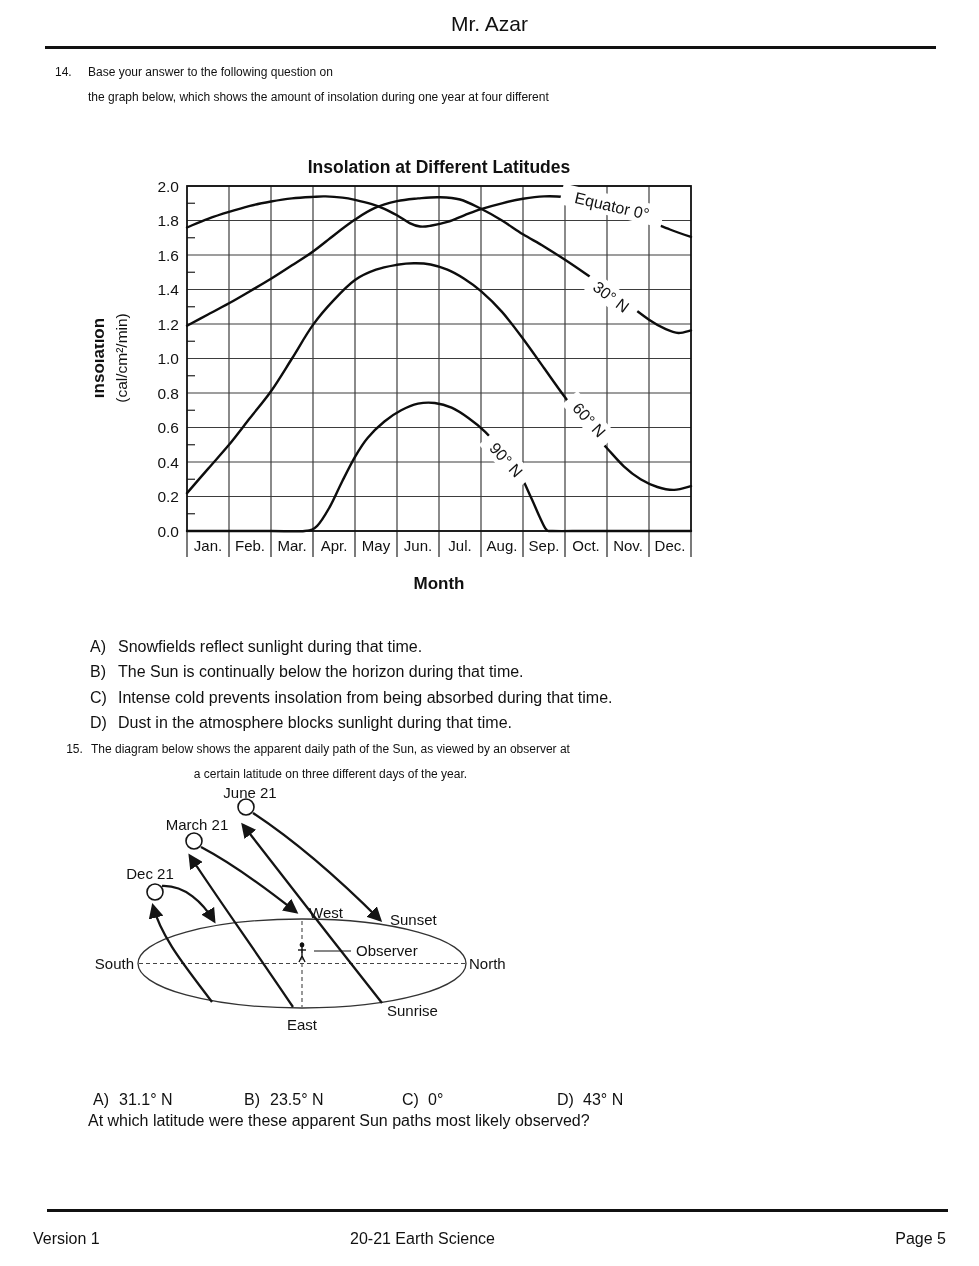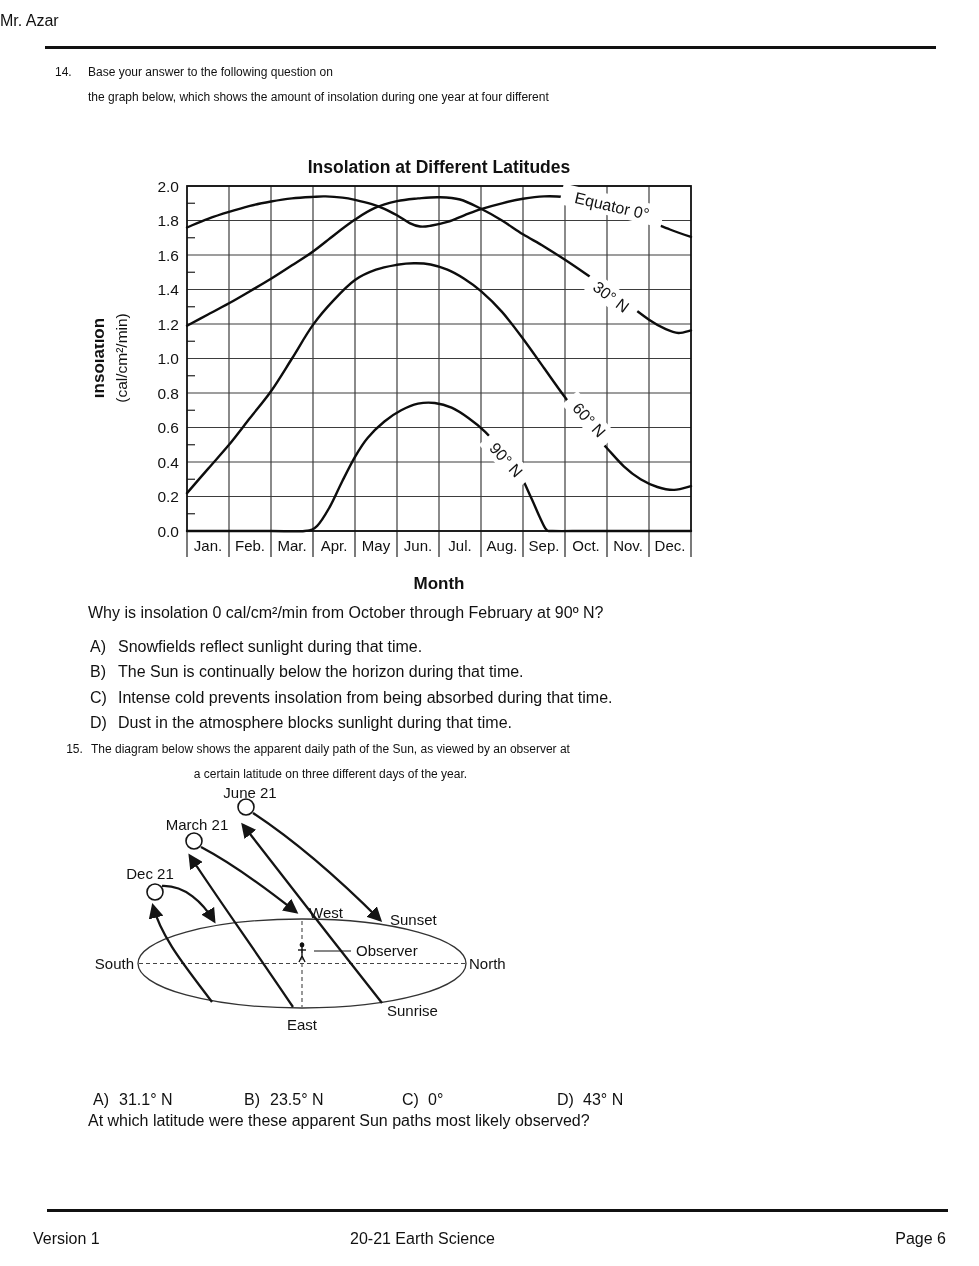--- a/index.html
+++ b/index.html
@@ -2,21 +2,21 @@
 <html><head>
 <meta charset="utf-8">
 <style>
   html,body{margin:0;padding:0;background:#e8e8e8;}
   .page{
     position:relative;width:979px;height:1266px;background:#ffffff;
     font-family:"Liberation Sans", sans-serif;color:#111;overflow:hidden;
     margin:0 auto;
   }
   .abs{position:absolute;}
-  .header-title{top:12px;left:0;width:100%;font-size:16px;}
+  .header-title{top:12px;left:0;width:100%;text-align:center;font-size:21px;}
   .rule{background:#111;height:3px;}
   .header-rule{top:46px;left:45px;width:891px;}
   .footer-rule{top:1209px;left:47px;width:901px;}
   .stem{display:flex;font-size:12px;line-height:24.6px;}
   .qnum{width:33px;flex:0 0 33px;}
   .qtext{font-size:16px;}
   .choices{display:flex;flex-direction:column;}
   .choice{display:flex;line-height:25.4px;font-size:16px;}
   .choice .letter{width:28px;flex:0 0 28px;}
   .opt-row .letter{display:inline-block;width:26px;}
@@ -134,21 +134,20 @@
         <text x="544" y="551" text-anchor="middle" font-size="15">Sep.</text>
         <text x="586" y="551" text-anchor="middle" font-size="15">Oct.</text>
         <text x="628" y="551" text-anchor="middle" font-size="15">Nov.</text>
         <text x="670" y="551" text-anchor="middle" font-size="15">Dec.</text>
       </g>
     <text transform="translate(104,358) rotate(-90)" text-anchor="middle" font-size="17" font-weight="bold">Insolation</text>
     <text transform="translate(127,358) rotate(-90)" text-anchor="middle" font-size="15.5">(cal/cm²/min)</text>
     <text x="439" y="589" text-anchor="middle" font-size="17" font-weight="bold">Month</text>
   </svg>
 
-  <div class="abs qtext" style="top:604px;left:88px;">Why is insolation 0 cal/cm²/min from October through February at 90º N?</div>
   <div class="abs choices" style="top:634px;left:90px;">
     <div class="choice">
       <span class="letter">A)</span>
       <span>Snowfields reflect sunlight during that time.</span>
     </div>
     <div class="choice">
       <span class="letter">B)</span>
       <span>The Sun is continually below the horizon during that time.</span>
     </div>
     <div class="choice">
@@ -217,15 +216,15 @@
   <div class="abs" style="top:1091px;left:0;width:979px;font-size:16px;">
     <span class="abs opt-row" style="left:93px;"><span class="letter">A)</span><span>31.1° N</span></span>
     <span class="abs opt-row" style="left:244px;"><span class="letter">B)</span><span>23.5° N</span></span>
     <span class="abs opt-row" style="left:402px;"><span class="letter">C)</span><span>0°</span></span>
     <span class="abs opt-row" style="left:557px;"><span class="letter">D)</span><span>43° N</span></span>
   </div>
 
   <div class="abs rule footer-rule"></div>
   <div class="abs footer-text" style="top:1230px;left:33px;">Version 1</div>
   <div class="abs footer-text" style="top:1230px;left:0;width:845px;text-align:center;">20-21 Earth Science</div>
-  <div class="abs footer-text" style="top:1230px;right:33px;">Page 6</div>
+  <div class="abs footer-text" style="top:1230px;right:33px;">Page 5</div>
 
 </div>
 
 </body></html>

